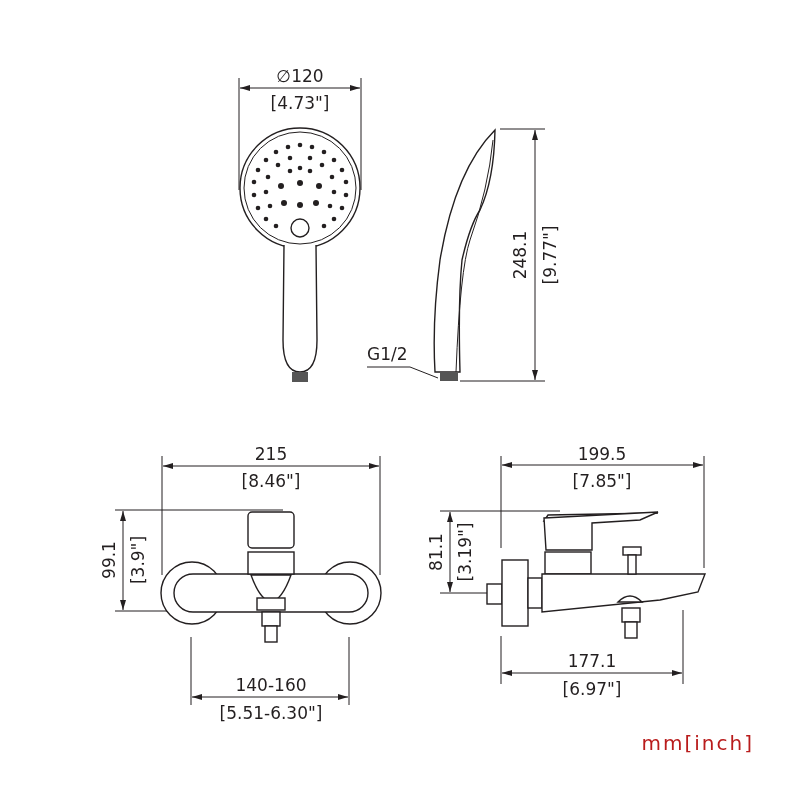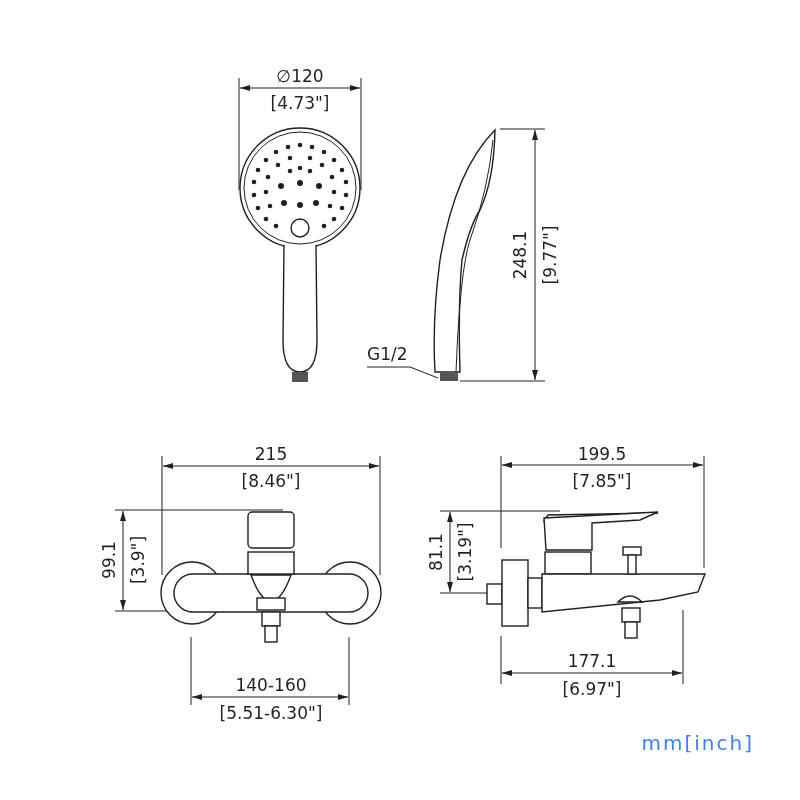--- a/index.html
+++ b/index.html
@@ -1,19 +1,19 @@
 <!DOCTYPE html>
 <html><head>
 <meta charset="utf-8">
 <style>
   html, body { margin:0; padding:0; background:#ffffff; }
   body { width:800px; height:800px; position:relative; overflow:hidden; font-family:"DejaVu Sans", sans-serif; color:#231f20; }
   svg { position:absolute; left:0; top:0; }
   .dim { font-family:"DejaVu Sans", sans-serif; font-size:17px; fill:#231f20; }
-  .unit { position:absolute; right:46px; top:731px; font-size:20px; letter-spacing:2px; color:#3b82f6; font-family:"DejaVu Sans", sans-serif; }
+  .unit { position:absolute; right:46px; top:731px; font-size:20px; letter-spacing:2px; color:#b91c1c; font-family:"DejaVu Sans", sans-serif; }
   .ln { stroke:#231f20; stroke-width:1; fill:none; }
   .pt { stroke:#231f20; stroke-width:1.4; fill:#fff; }
 </style>
 </head>
 <body>
 
 <svg width="800" height="800" viewBox="0 0 800 800">
   <defs>
     <marker id="arr" markerWidth="10" markerHeight="6" refX="10" refY="3" orient="auto-start-reverse" markerUnits="userSpaceOnUse">
       <path d="M0,0 L10,3 L0,6 Z" fill="#231f20"></path>

